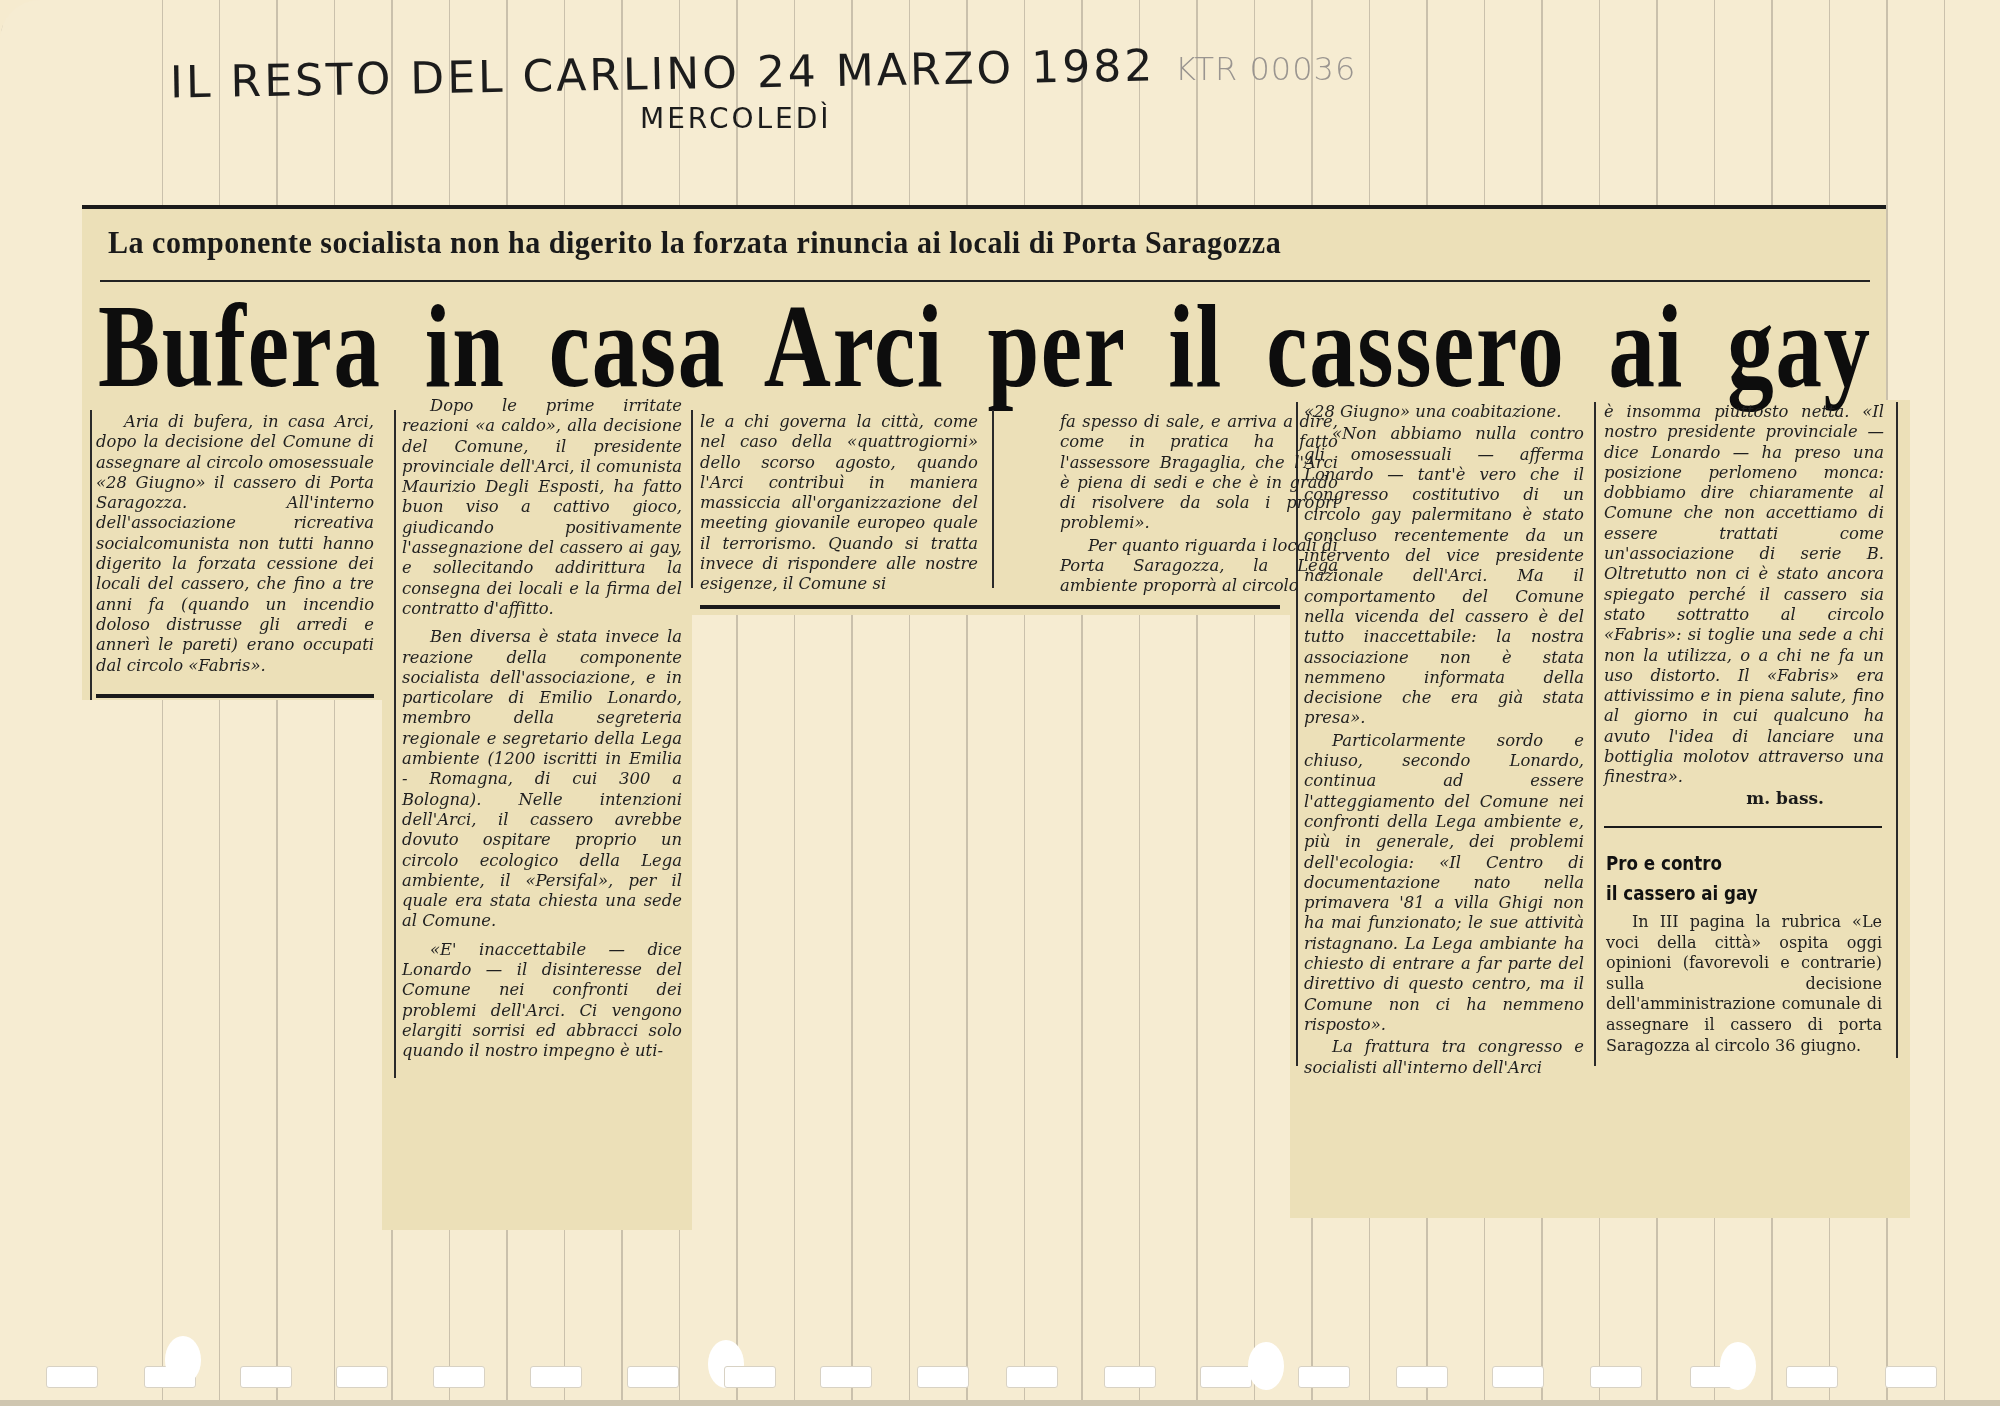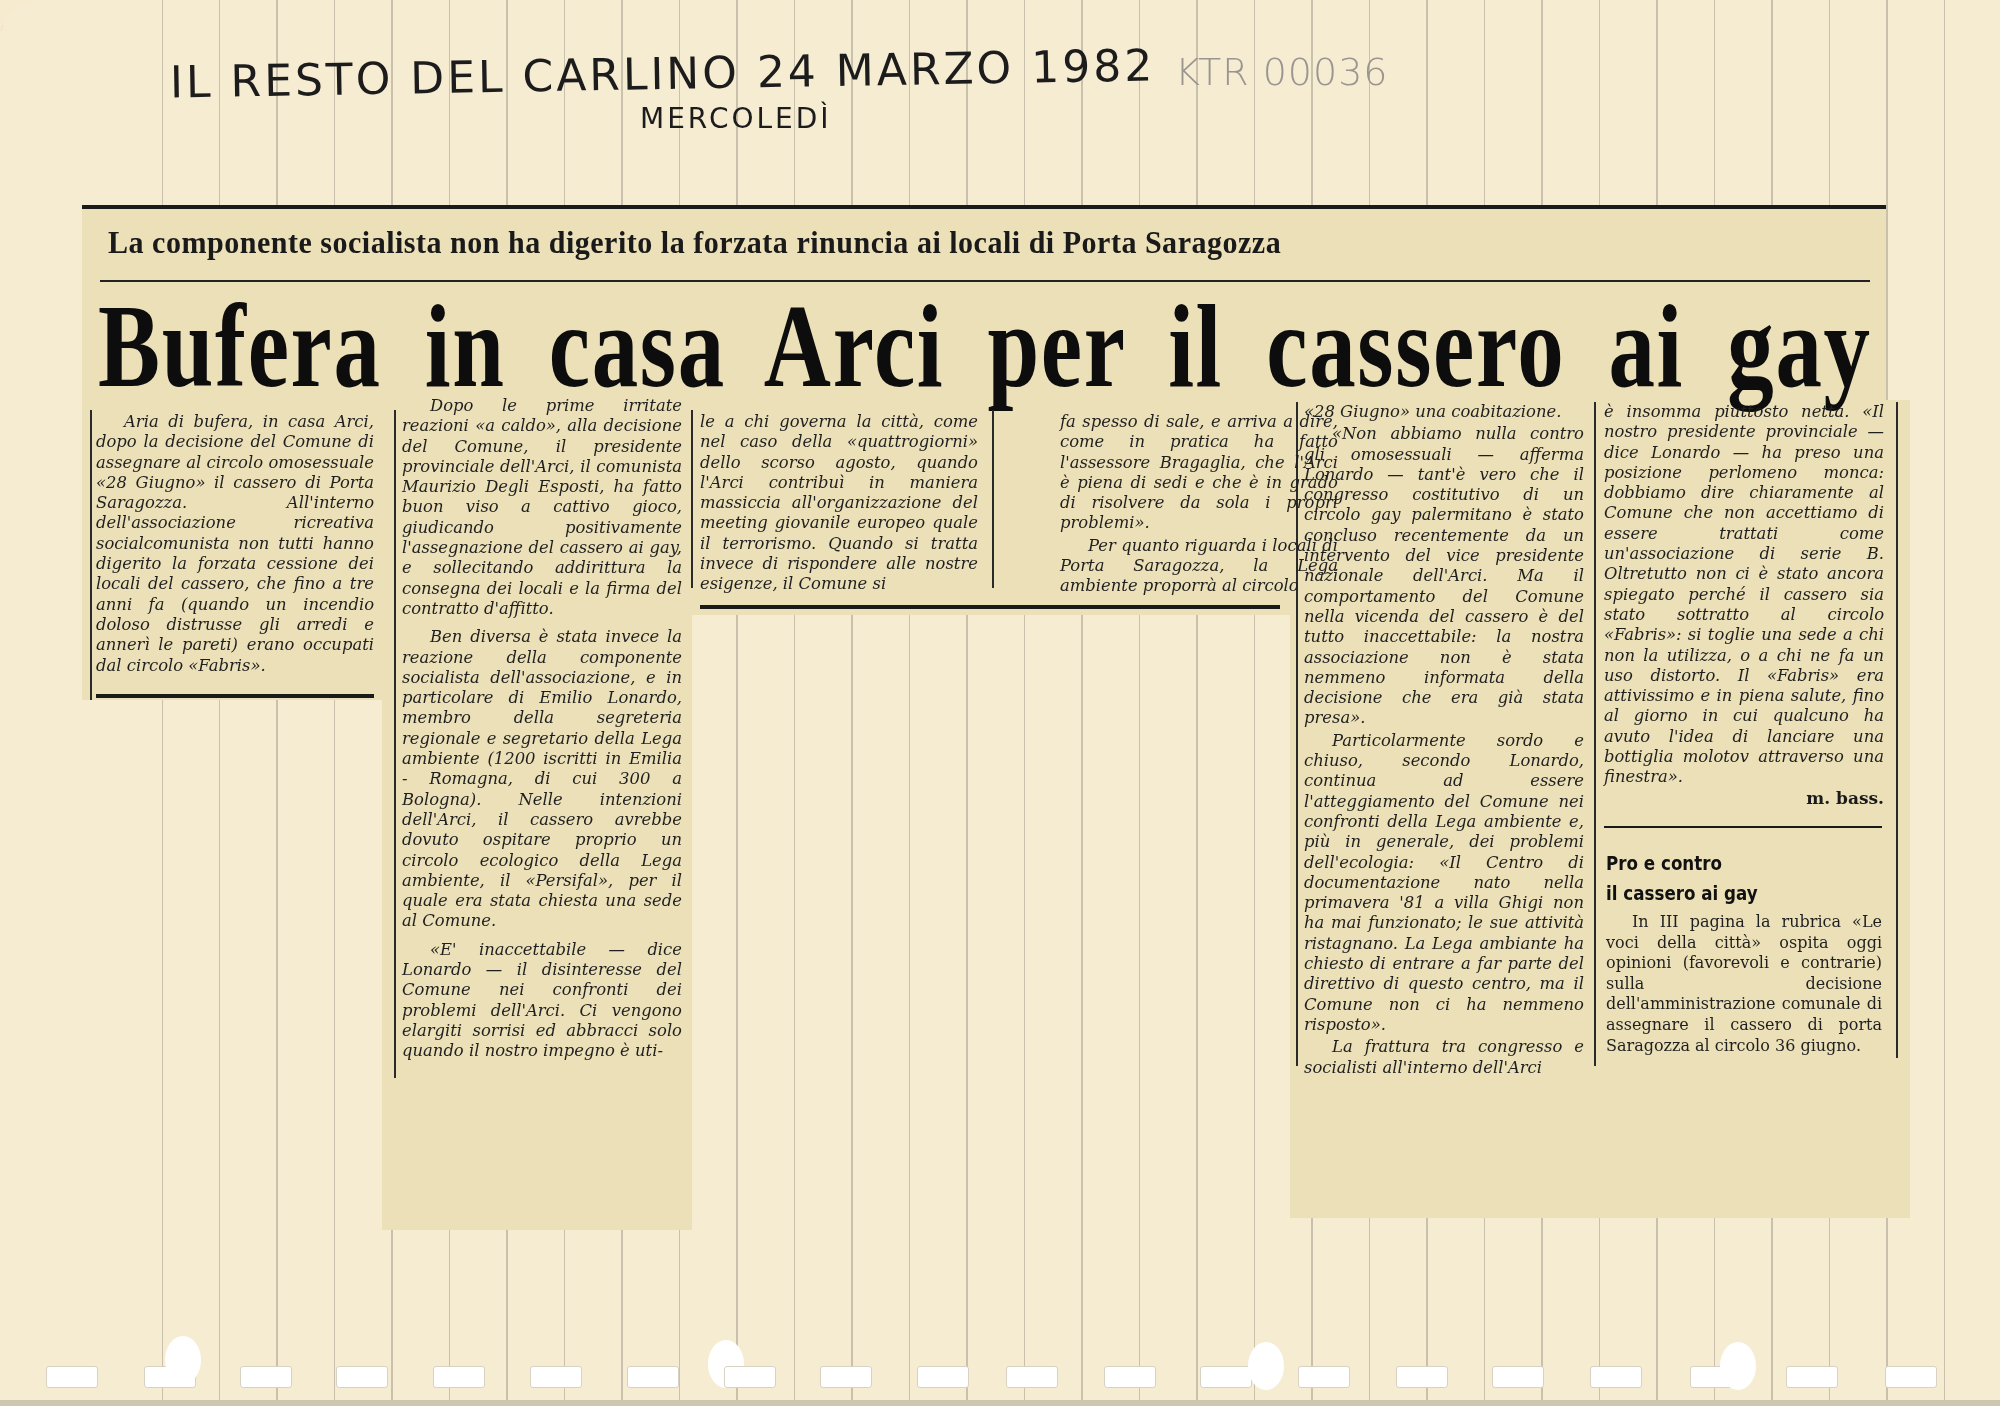--- a/index.html
+++ b/index.html
@@ -19,21 +19,21 @@
   .paper-left-margin {
     position: absolute; left: 0; top: 0; width: 162px; height: 1406px;
     background: #f6ecd2; border-top-left-radius: 40px;
   }
   .hand {
     position: absolute; font-family: "DejaVu Sans", sans-serif;
     color: #1c1c1c; letter-spacing: 3px; font-weight: 400;
   }
   .hand.source { left: 170px; top: 48px; font-size: 44px; transform: rotate(-1deg); }
   .hand.weekday { left: 640px; top: 102px; font-size: 28px; }
-  .hand.archive { left: 1175px; top: 50px; font-size: 38px; color: #9a9590; font-weight: 300; letter-spacing: 1px; }
+  .hand.archive { left: 1175px; top: 50px; font-size: 32px; color: #9a9590; font-weight: 300; letter-spacing: 1px; }
 
   .clip { position: absolute; background: #ece0b8; }
   .clip.head { left: 82px; top: 205px; width: 1804px; height: 200px; border-top: 4px solid #1b1b1b; }
   .clip.c1 { left: 82px; top: 400px; width: 300px; height: 300px; }
   .clip.c2 { left: 382px; top: 400px; width: 310px; height: 830px; }
   .clip.c34 { left: 692px; top: 400px; width: 598px; height: 215px; }
   .clip.c56 { left: 1290px; top: 400px; width: 620px; height: 818px; }
 
   .kicker {
     position: absolute; left: 108px; top: 225px; width: 1760px;
@@ -58,21 +58,21 @@
   .col p + p { margin-top: 2px; }
   .col p.cont { text-indent: 0; }
   .col1 { left: 96px; top: 412px; width: 278px; }
   .col2 { left: 402px; top: 396px; width: 280px; }
   .col3 { left: 700px; top: 412px; width: 278px; }
   .col4 { left: 1060px; top: 412px; width: 278px; }
   .col5 { left: 1304px; top: 402px; width: 280px; }
   .col6 { left: 1604px; top: 402px; width: 280px; }
   .vrule { position: absolute; width: 2px; background: #2a2a2a; }
   .hrule { position: absolute; height: 4px; background: #1a1a1a; }
-  .signature { position: absolute; left: 1700px; top: 788px; width: 184px; text-align: right; font-family: "DejaVu Serif", serif; font-weight: bold; font-size: 17px; color: #1a1a1a; }
+  .signature { position: absolute; left: 1640px; top: 788px; width: 184px; text-align: right; font-family: "DejaVu Serif", serif; font-weight: bold; font-size: 17px; color: #1a1a1a; }
   .sidebox-title { position: absolute; left: 1606px; top: 848px; font-family: "DejaVu Sans", sans-serif; font-weight: bold; font-size: 19px; line-height: 30px; color: #111; transform: scaleX(0.88); transform-origin: left; }
   .sidebox-body { position: absolute; left: 1606px; top: 912px; width: 276px; font-family: "DejaVu Serif", serif; font-size: 16px; line-height: 20.6px; color: #1f1f1f; text-align: justify; }
   .sidebox-body p { margin: 0; text-indent: 26px; }
 
   .hole { position: absolute; background: #ffffff; border: 1px solid #d8d2c4; border-radius: 3px; width: 50px; height: 20px; top: 1366px; }
   .oval { position: absolute; background: #ffffff; border-radius: 50%; width: 36px; height: 48px; top: 1336px; }
   .bottom-shadow { position: absolute; left: 0; bottom: 0; width: 2000px; height: 6px; background: #cfc6b0; }
 </style>
 </head>
 <body>

